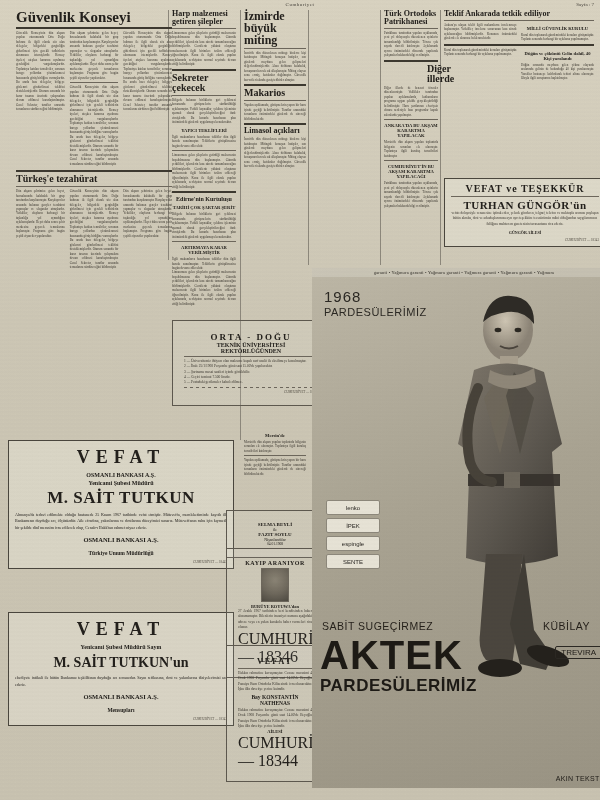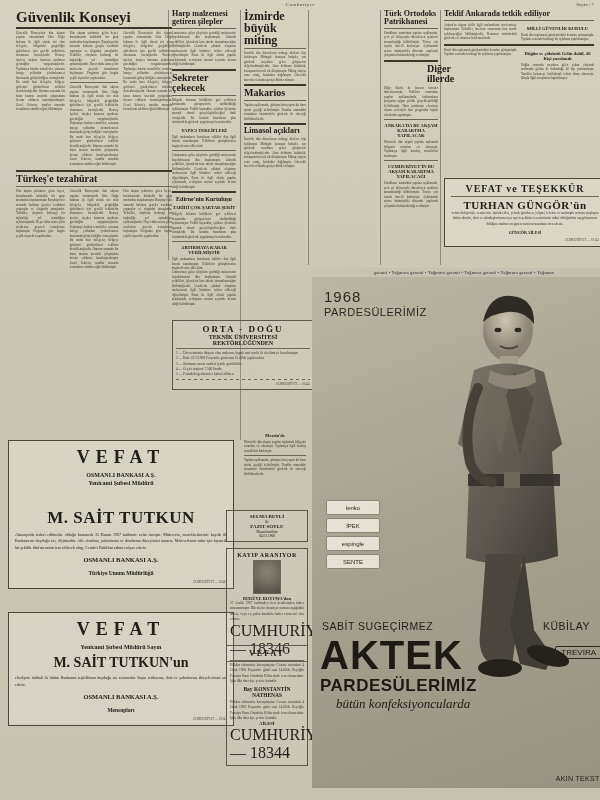--- a/index.html
+++ b/index.html
@@ -47,32 +47,32 @@
   .body-txt{
     font-size:3.1px;line-height:1.45;text-align:justify;
     color:#3a362f;
     -webkit-hyphens:auto;hyphens:auto;
     word-spacing:0px;
   }
   .body-txt.b4{font-size:3.5px;line-height:1.5;}
   .sub{font-size:4.6px;font-weight:bold;text-align:center;margin:3px 0 2px;}
   .sub-l{font-size:6px;font-weight:bold;text-align:center;margin:3px 0 2px;}
 
-  .boxed{border:1px solid #5d584e;padding:3px;background:rgba(255,255,255,0.07);}
+  .boxed{border:1px solid #5d584e;padding:11px;background:rgba(255,255,255,0.07);}
   .thickline{border-top:2px solid #3d3930;margin:2px 0;}
   .thinline{border-top:1px solid #6d675c;margin:2px 0;}
 
   
   .vefat{
     border:1px solid #4a463d;background:rgba(236,232,220,.45);
     padding:4px 6px;text-align:center;
   }
   .vefat .v-title{font-size:18px;letter-spacing:6px;font-weight:bold;margin:2px 0 3px;}
   .vefat .v-sub{font-size:6px;font-weight:bold;line-height:1.4;}
-  .vefat .v-name{font-size:17px;font-weight:bold;letter-spacing:.5px;margin:20px 0 4px;}
+  .vefat .v-name{font-size:17px;font-weight:bold;letter-spacing:.5px;margin:0 0 4px;}
   .vefat .v-name-s{font-size:14px;font-weight:bold;margin:4px 0 4px;}
   .vefat .v-body{font-size:4px;line-height:1.6;text-align:justify;margin:2px 0;}
   .vefat .v-org{font-size:6.5px;font-weight:bold;margin-top:4px;line-height:1.5;}
   .vefat .v-foot{font-size:3.2px;text-align:right;margin-top:3px;color:#544f45;}
 
   
   .ad{
     position:absolute;left:312px;top:268px;width:304px;height:520px;
     background:linear-gradient(160deg,#bdb7a6 0%,#a9a392 45%,#9a9484 100%);
     overflow:hidden;border:0;
@@ -402,19 +402,18 @@
     <div class="brandchip" style="top:286px;">SENTE</div>
 
     <div class="ad-slogan">
       <span>SABİT SUGEÇİRMEZ</span>
       <span>KÜBİLAY</span>
     </div>
 
     <div class="ad-aktek">AKTEK</div>
     <div class="ad-trevira">TREVIRA</div>
     <div class="ad-pard">PARDESÜLERİMİZ</div>
-    <div class="ad-konf">bütün konfeksiyoncularda</div>
     <div class="ad-akin">AKIN TEKSTİL</div>
     <div class="ad-credit">GRAFİK KÜBİLAY</div>
   </div>
 
   <div class="grain"></div>
 </div>
 
 </body></html>

